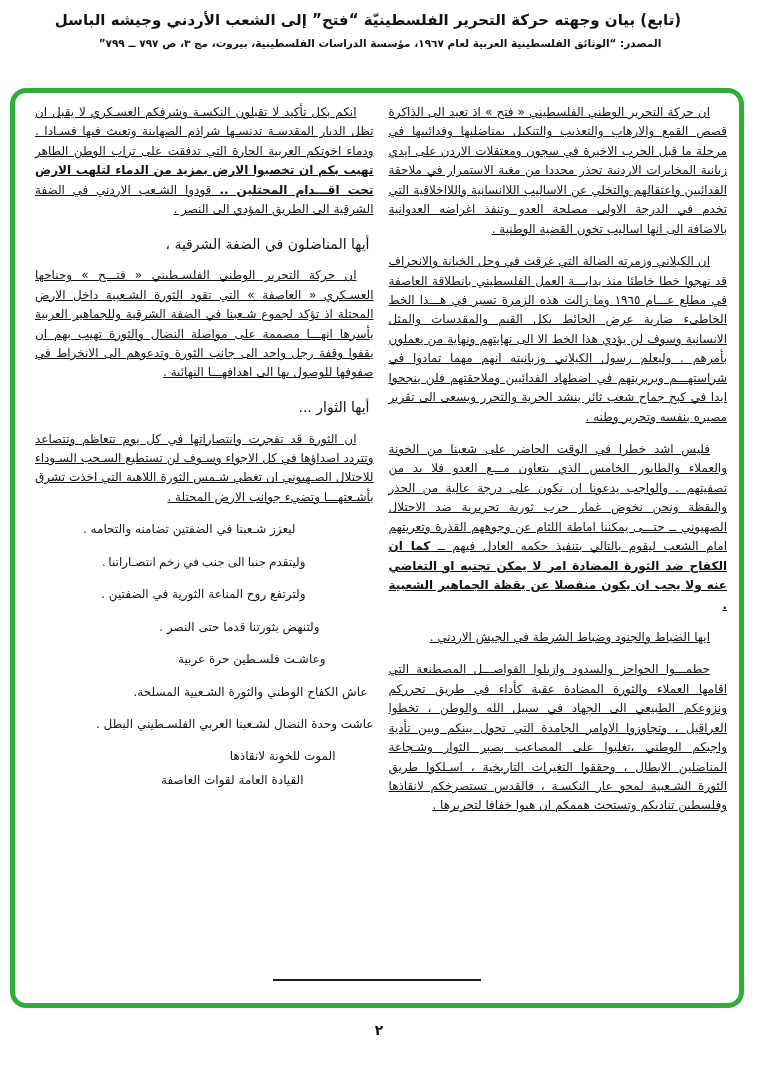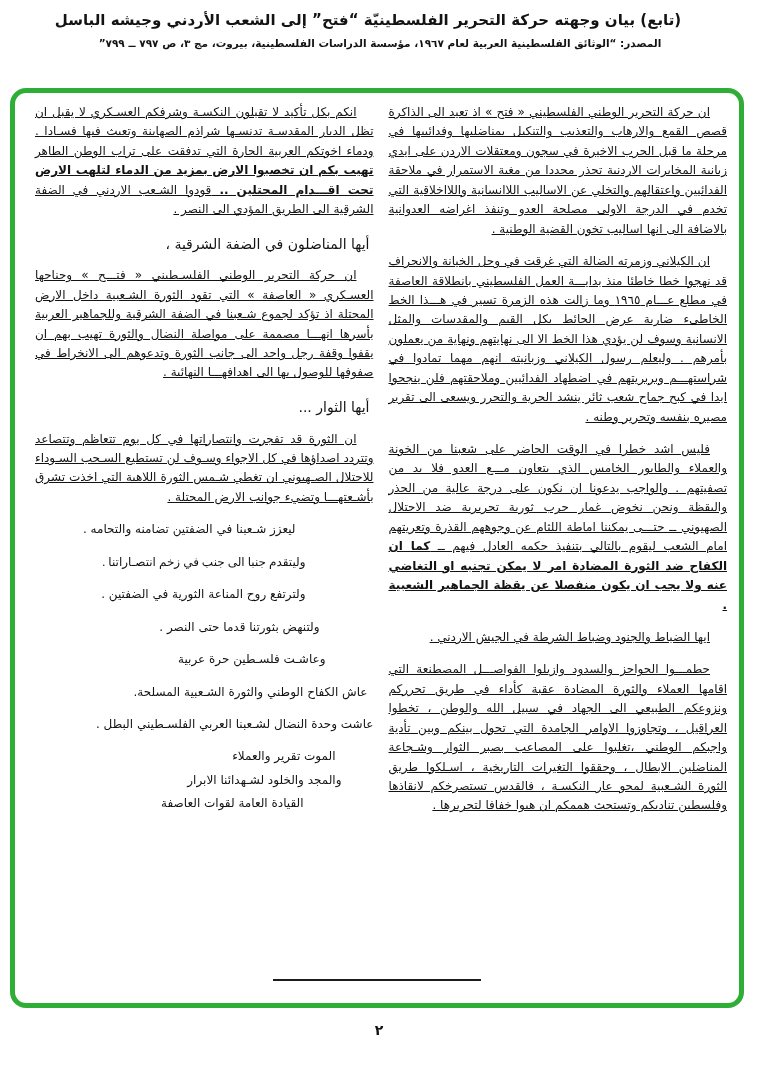--- a/index.html
+++ b/index.html
@@ -75,22 +75,21 @@
         <p class="para">ان حركة التحرير الوطني الفلسـطيني « فتـــح » وجناحها العسـكري « العاصفة » التي تقود الثورة الشـعبية داخل الارض المحتلة اذ تؤكد لجموع شـعبنا في الضفة الشرقية وللجماهير العربية بأسرها انهـــا مصممة على مواصلة النضال والثورة تهيب بهم ان يقفوا وقفة رجل واحد الى جانب الثورة وتدعوهم الى الانخراط في صفوفها للوصول بها الى اهدافهـــا النهائية .</p>
         <p class="heading">أيها الثوار ...</p>
         <p class="para">ان الثورة قد تفجرت وانتصاراتها في كل يوم تتعاظم وتتصاعد وتتردد اصداؤها في كل الاجواء وسـوف لن تستطيع السـحب السـوداء للاحتلال الصـهيوني ان تغطي شـمس الثورة اللاهبة التي اخذت تشرق بأشـعتهـــا وتضيء جوانب الارض المحتلة .</p>
         <p class="slogan sl-center1">ليعزز شـعبنا في الضفتين تضامنه والتحامه .</p>
         <p class="slogan sl-center2">وليتقدم جنبا الى جنب في زخم انتصـاراتنا .</p>
         <p class="slogan sl-center3">ولترتفع روح المناعة الثورية في الضفتين .</p>
         <p class="slogan sl-center4">ولتنهض بثورتنا قدما حتى النصر .</p>
         <p class="slogan sl-center5">وعاشـت فلسـطين حرة عربية</p>
         <p class="slogan sl-full">عاش الكفاح الوطني والثورة الشـعبية المسلحة.</p>
         <p class="slogan sl-justify">عاشت وحدة النضال لشـعبنا العربي الفلسـطيني البطل .</p>
-        <p class="slogan tight">الموت تقرير والعملاء</p>
-        <p class="slogan tight2">والمجد والخلود لشـهدائنا الابرار</p>
+        <p class="slogan tight">الموت للخونة لانقاذها</p>
         <p class="signature">القيادة العامة لقوات العاصفة</p>
       </div>
 
     </div>
     <div class="divider"></div>
   </section>
 
   <div class="pagenum">٢</div>
 
 </div>

